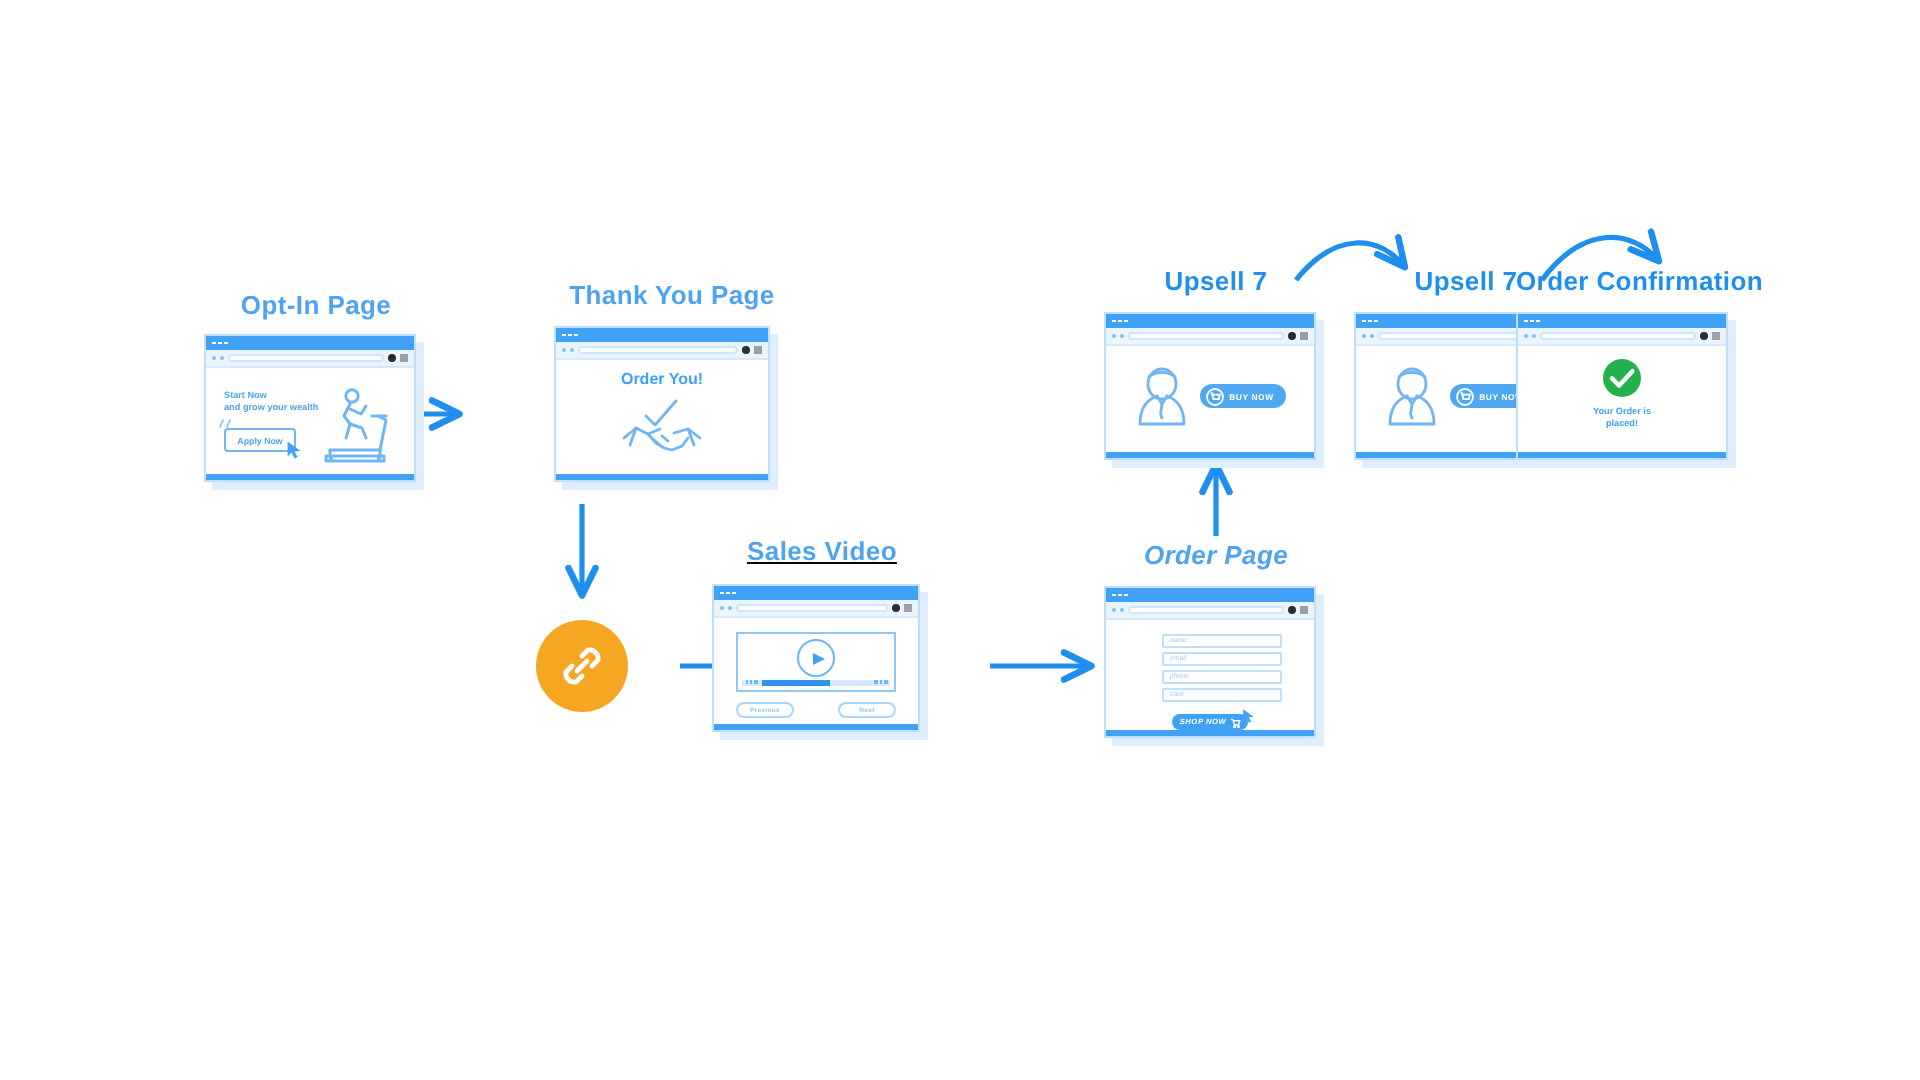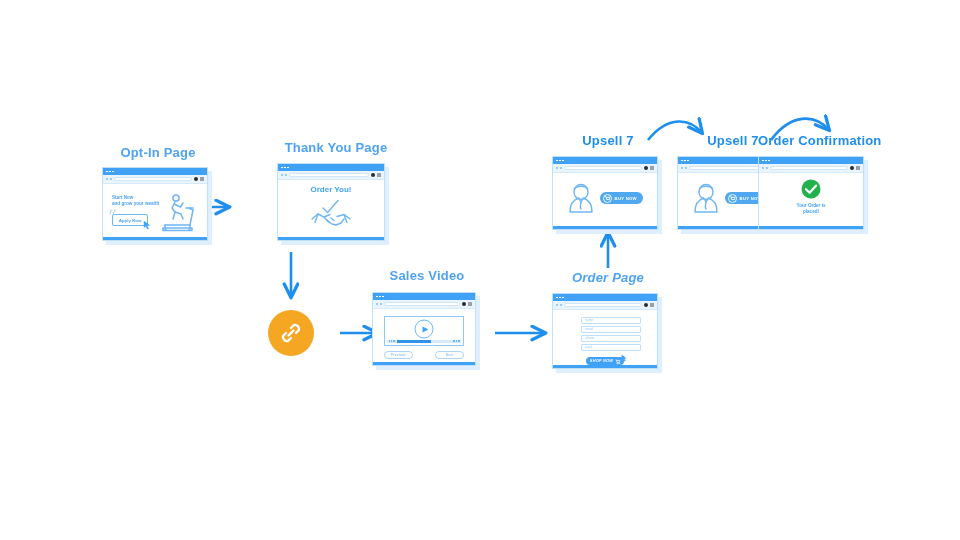--- a/index.html
+++ b/index.html
@@ -264,21 +264,21 @@
   <div class="link-node" style="left:268px;top:310px;">
     <svg width="26" height="26">
       <g fill="none" stroke="#ffffff" stroke-width="2.4" stroke-linecap="round">
         <path d="M10.5,15.5 L15.5,10.5"></path>
         <path d="M13,8 L16,5 A4.3,4.3 0 0 1 21,10 L18,13"></path>
         <path d="M13,18 L10,21 A4.3,4.3 0 0 1 5,16 L8,13"></path>
       </g>
     </svg>
   </div>
 
-  <div class="node" style="left:372px;top:268px;width:110px;">
+  <div class="node" style="left:356px;top:268px;width:110px;text-decoration:underline;">
     <div class="node-title title-light">Sales Video</div>
     <div class="browser" style="margin-top:9px;width:104px;height:74px;">
       <div class="bw-shadow"></div>
       <div class="bw-body">
         <div class="bw-titlebar">
           <span class="bw-dot"></span>
           <span class="bw-dot"></span>
           <span class="bw-dot"></span>
         </div>
         <div class="bw-toolbar">

